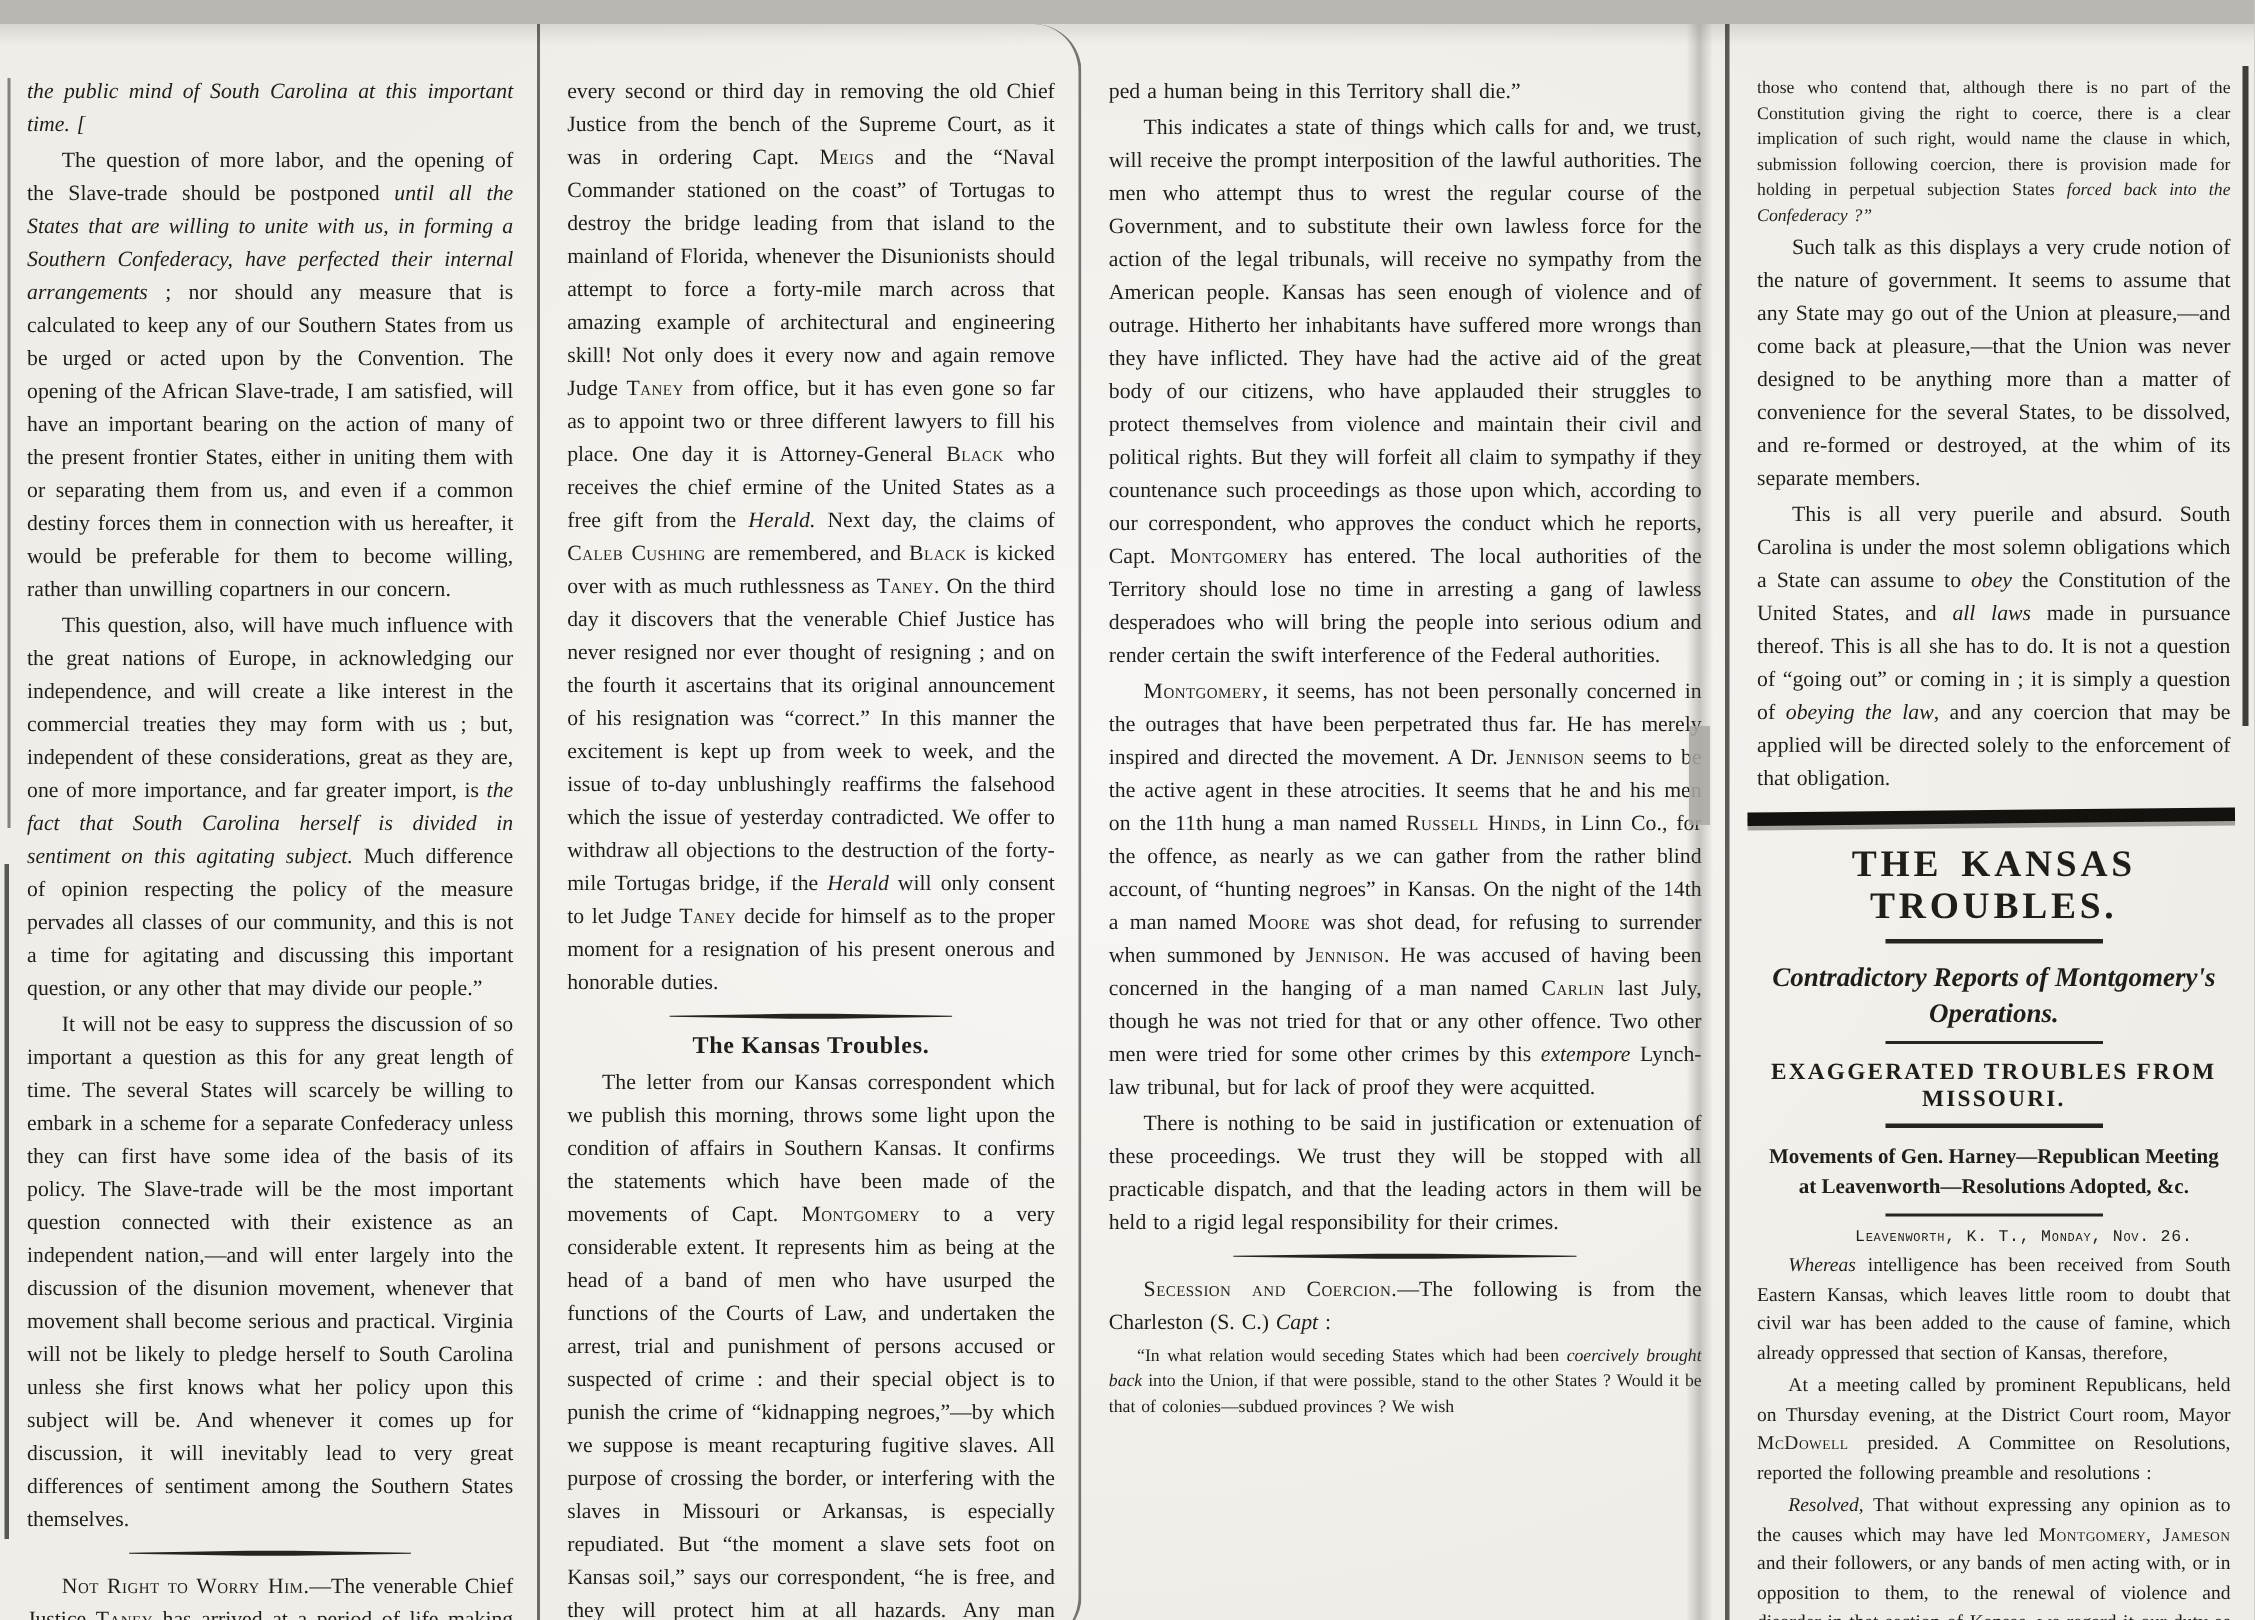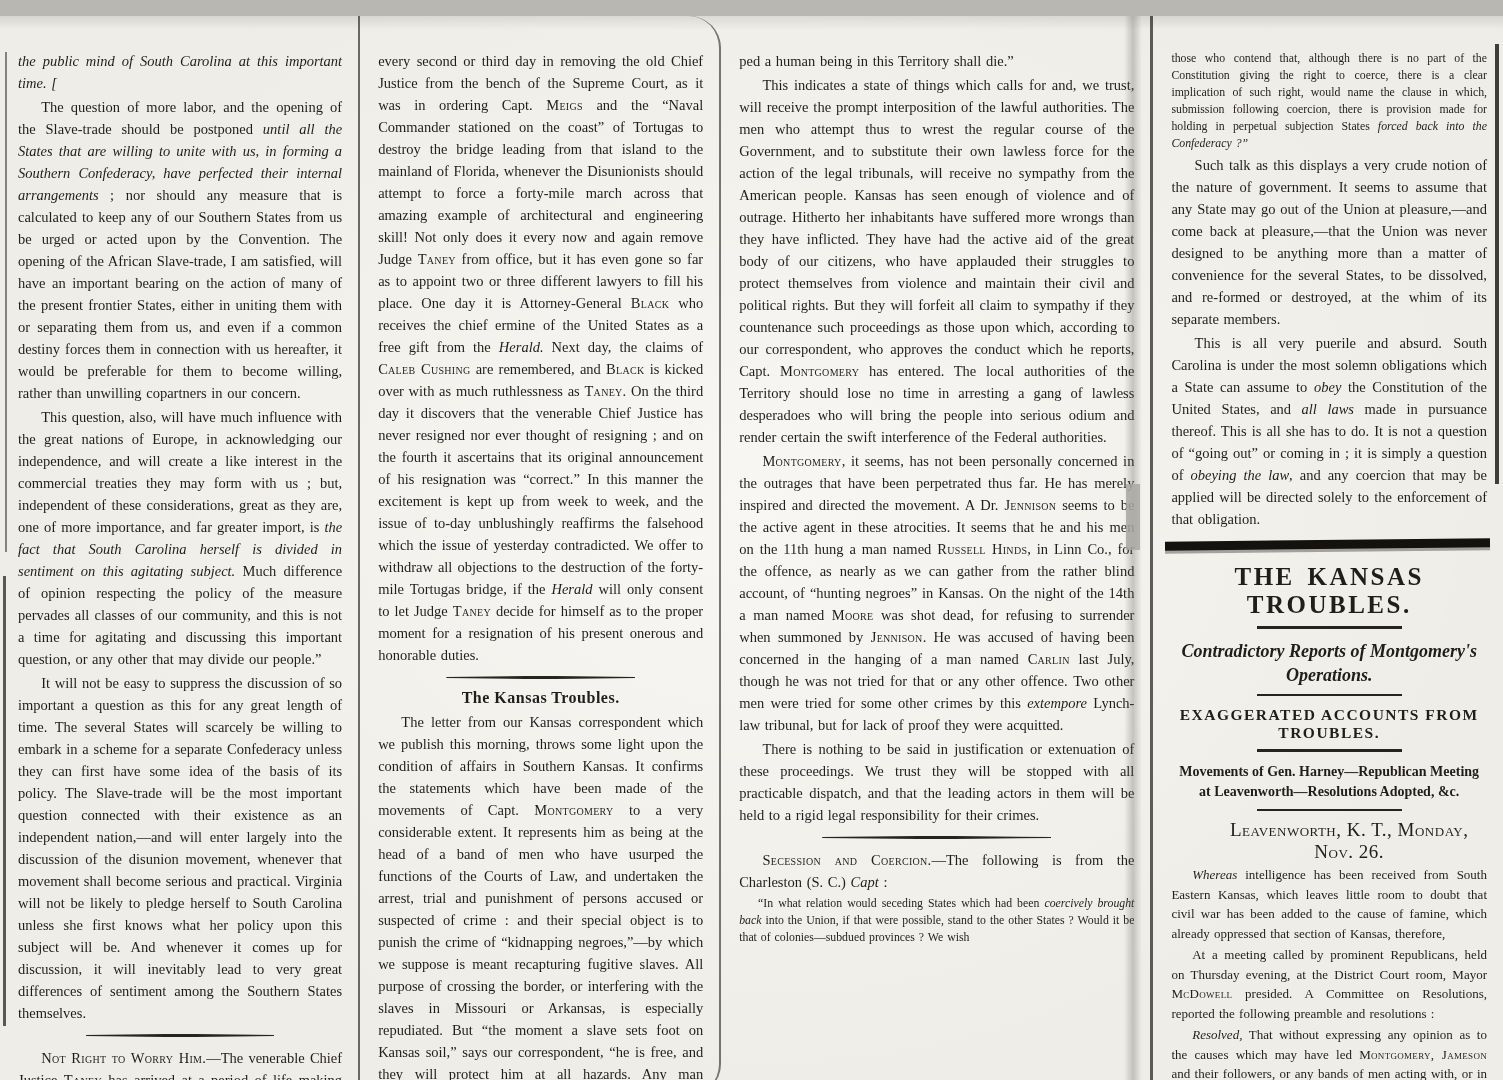--- a/index.html
+++ b/index.html
@@ -27,21 +27,21 @@
   p.ind{text-indent:1.6em;}
   p.fine{font-size:11.8px;line-height:17px;}
   p.small{font-size:13px;line-height:19.5px;}
   .sc{font-variant:small-caps;letter-spacing:.3px;}
   .it{font-style:italic;}
   .section-head{font-weight:bold;text-align:center;font-size:16px;margin:6px 0 4px 0;letter-spacing:.5px;}
   .headline{font-weight:bold;text-align:center;font-size:25px;letter-spacing:2.5px;margin:14px 0 6px 0;word-spacing:4px;}
   .deck{font-weight:bold;text-align:center;font-size:18px;line-height:24px;margin:10px 8px 6px 8px;font-style:italic;}
   .deckcaps{font-weight:bold;text-align:center;font-size:15.5px;letter-spacing:1.5px;margin:10px 0 6px 0;}
   .decksm{font-weight:bold;text-align:center;font-size:14px;line-height:20px;margin:10px 4px 6px 4px;}
-  .dateline{text-align:center;font-variant:small-caps;font-size:19px;margin:8px 0 2px 40px;letter-spacing:.5px;}
+  .dateline{text-align:center;font-variant:small-caps;font-size:11px;margin:8px 0 2px 40px;letter-spacing:.5px;font-family:Liberation Mono, monospace;}
   .rule-taper{width:58%;height:5px;margin:9px auto;background:#26241f;
     clip-path:polygon(0 42%,42% 18%,58% 18%,100% 42%,100% 58%,58% 82%,42% 82%,0 58%);}
   .rule-short{width:46%;height:2.5px;margin:7px auto;background:#26241f;}
   .rule-thick{width:103%;height:9px;margin:10px -6px 4px -6px;background:#14120f;transform:rotate(-.6deg);box-shadow:0 3px 0 rgba(20,18,15,.35);}
   .artifact{position:absolute;pointer-events:none;}
   .art-left1{left:5px;top:36px;width:2px;height:500px;background:#2a2a28;opacity:.55;}
   .art-left2{left:3px;top:560px;width:3px;height:450px;background:#1a1916;opacity:.7;}
   .art-right{right:4px;top:28px;width:4px;height:440px;background:#131210;opacity:.8;}
   .art-gutter{left:1124px;top:0;width:18px;height:100%;
     background:linear-gradient(90deg,rgba(80,78,74,0),rgba(80,78,74,.28),rgba(80,78,74,0));}
@@ -77,21 +77,21 @@
       </div>
       <div class="col col4">
         <p class="para fine"><span>those who contend that, although there is no part of the Constitution giving the right to coerce, there is a clear implication of such right, would name the clause in which, submission following coercion, there is provision made for holding in perpetual subjection States </span><span class="it">forced back into the Confederacy ?”</span></p>
         <p class="para ind"><span>Such talk as this displays a very crude notion of the nature of government.  It seems to assume that any State may go out of the Union at pleasure,—and come back at pleasure,—that the Union was never designed to be anything more than a matter of convenience for the several States, to be dissolved, and re-formed or destroyed, at the whim of its separate members.</span></p>
         <p class="para ind"><span>This is all very puerile and absurd.  South Carolina is under the most solemn obligations which a State can assume to </span><span class="it">obey</span><span> the Constitution of the United States, and </span><span class="it">all laws</span><span> made in pursuance thereof.  This is all she has to do.  It is not a question of “going out” or coming in ; it is simply a question of </span><span class="it">obeying the law</span><span>, and any coercion that may be applied will be directed solely to the enforcement of that obligation.</span></p>
         <div class="rule-thick"></div>
         <div class="headline">THE KANSAS TROUBLES.</div>
         <div class="rule-short"></div>
         <div class="deck">Contradictory Reports of Montgomery's Operations.</div>
         <div class="rule-short"></div>
-        <div class="deckcaps">EXAGGERATED ACCOUNTS FROM TROUBLES.</div>
+        <div class="deckcaps">EXAGGERATED TROUBLES FROM MISSOURI.</div>
         <div class="rule-short"></div>
         <div class="decksm">Movements of Gen. Harney—Republican Meeting at Leavenworth—Resolutions Adopted, &amp;c.</div>
         <div class="rule-short"></div>
         <div class="dateline">Leavenworth, K. T., Monday, Nov. 26.</div>
         <p class="para ind small"><span class="it">Whereas</span><span> intelligence has been received from South Eastern Kansas, which leaves little room to doubt that civil war has been added to the cause of famine, which already oppressed that section of Kansas, therefore,</span></p>
         <p class="para ind small"><span>At a meeting called by prominent Republicans, held on Thursday evening, at the District Court room, Mayor </span><span class="sc">McDowell</span><span> presided.  A Committee on Resolutions, reported the following preamble and resolutions :</span></p>
         <p class="para ind small"><span class="it">Resolved,</span><span> That without expressing any opinion as to the causes which may have led </span><span class="sc">Montgomery, Jameson</span><span> and their followers, or any bands of men acting with, or in opposition to them, to the renewal of violence and disorder in that section of Kansas, we regard it our duty as citizens of the Territory to denounce this unlawful and insurrectionary act, and to support the Executive authorities of the Territory in restoring and preserving the public peace.</span></p>
         <p class="para ind small"><span class="it">Resolved,</span><span> That the recent expulsion by the General Government of the settlers, in the County of Cherokee, from their homes on neutral lands at the beginning of Winter, and in a season of utter destitution</span></p>
       </div>
     </div>

